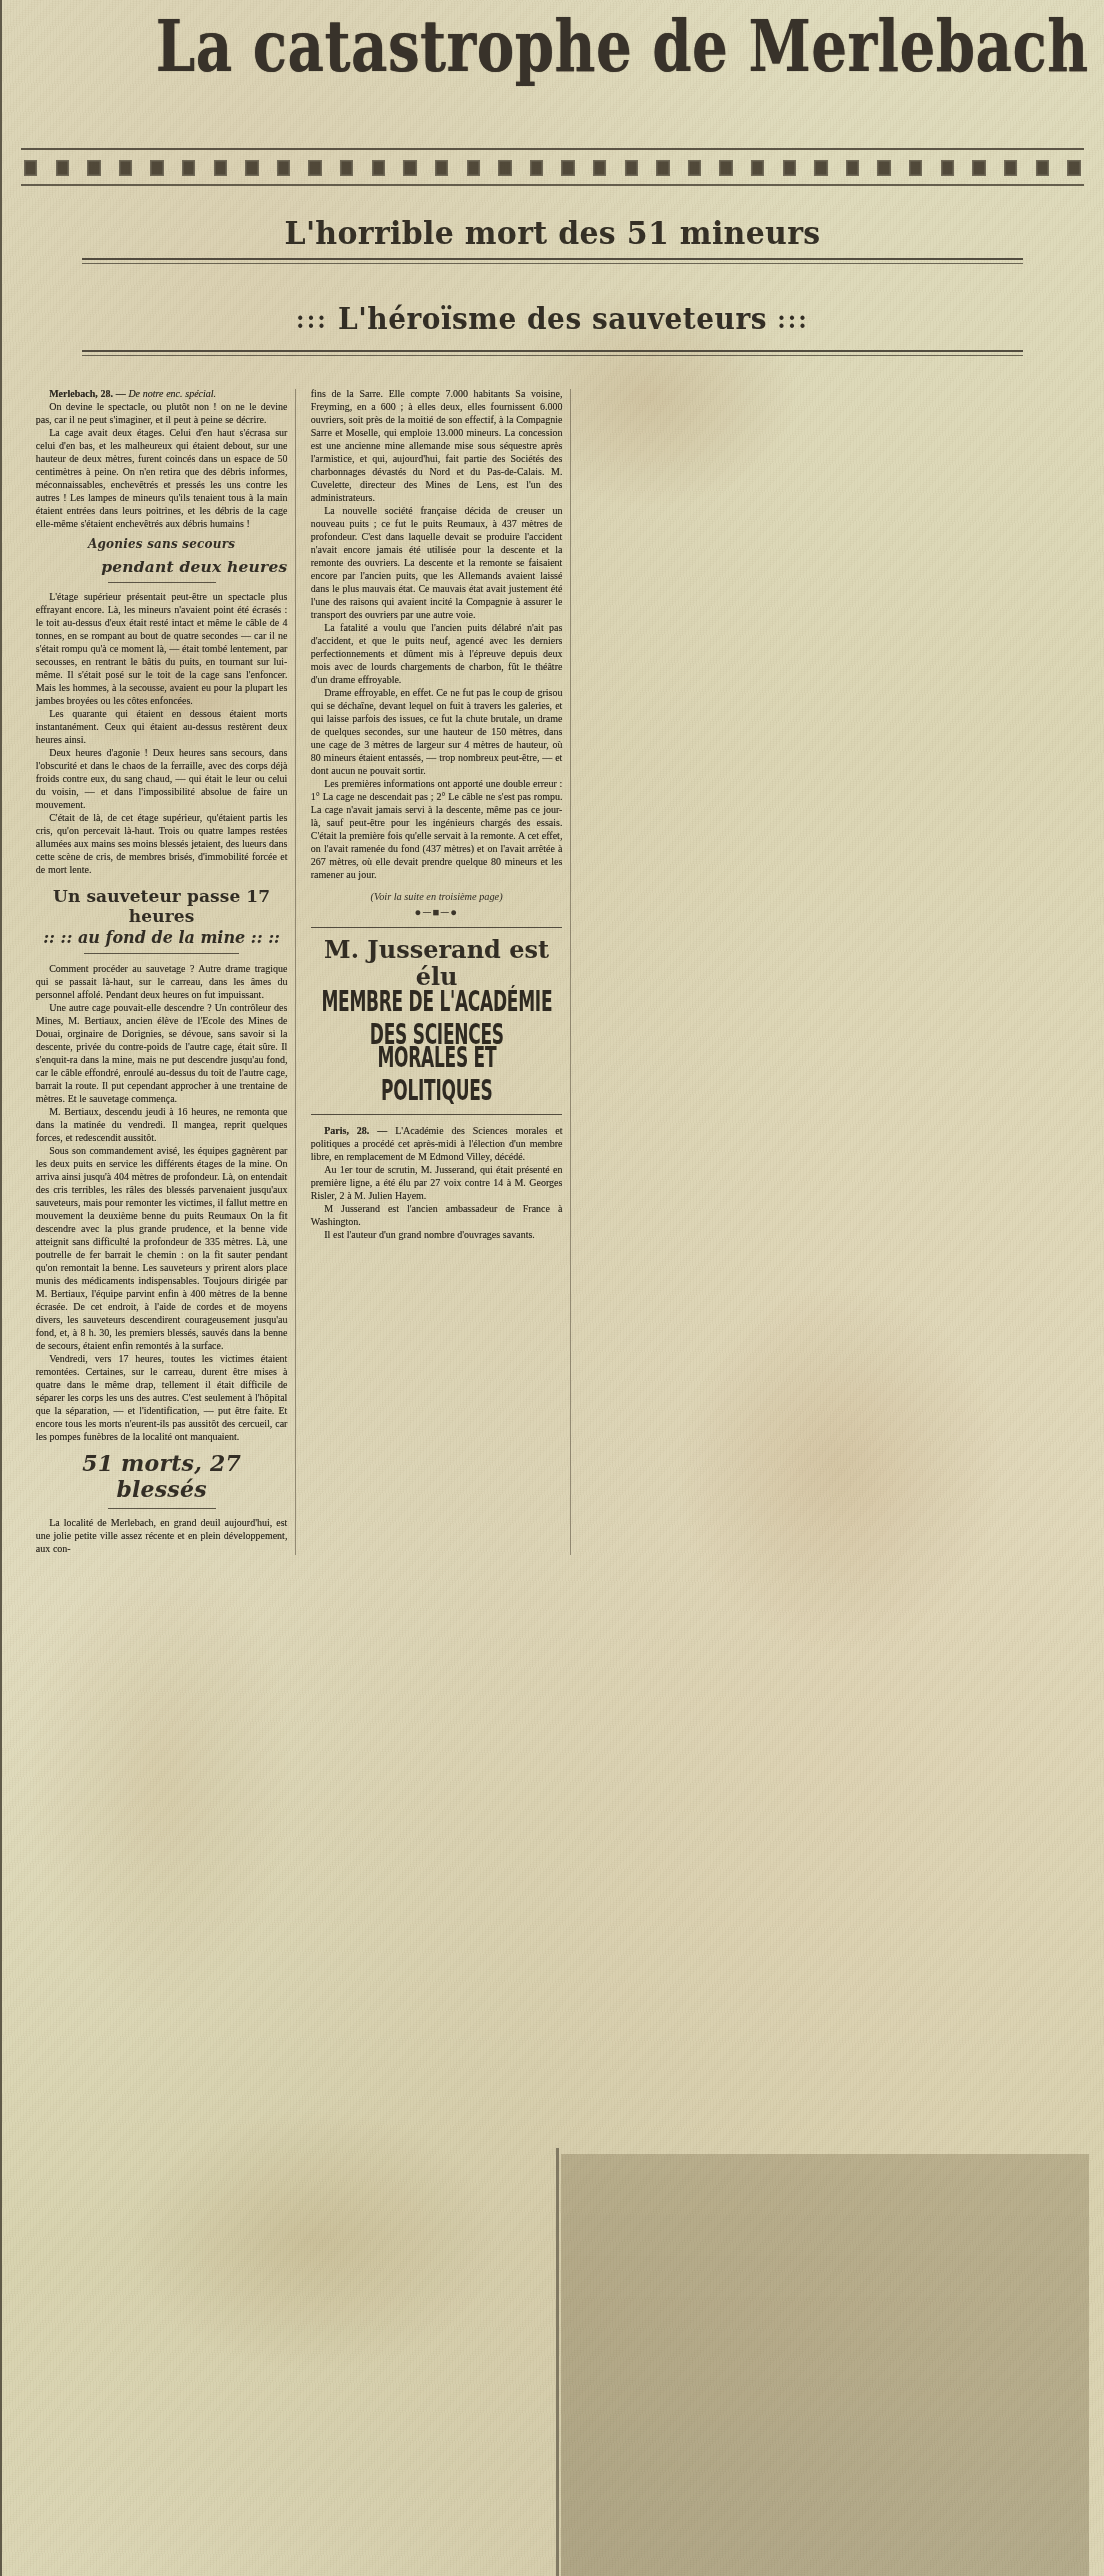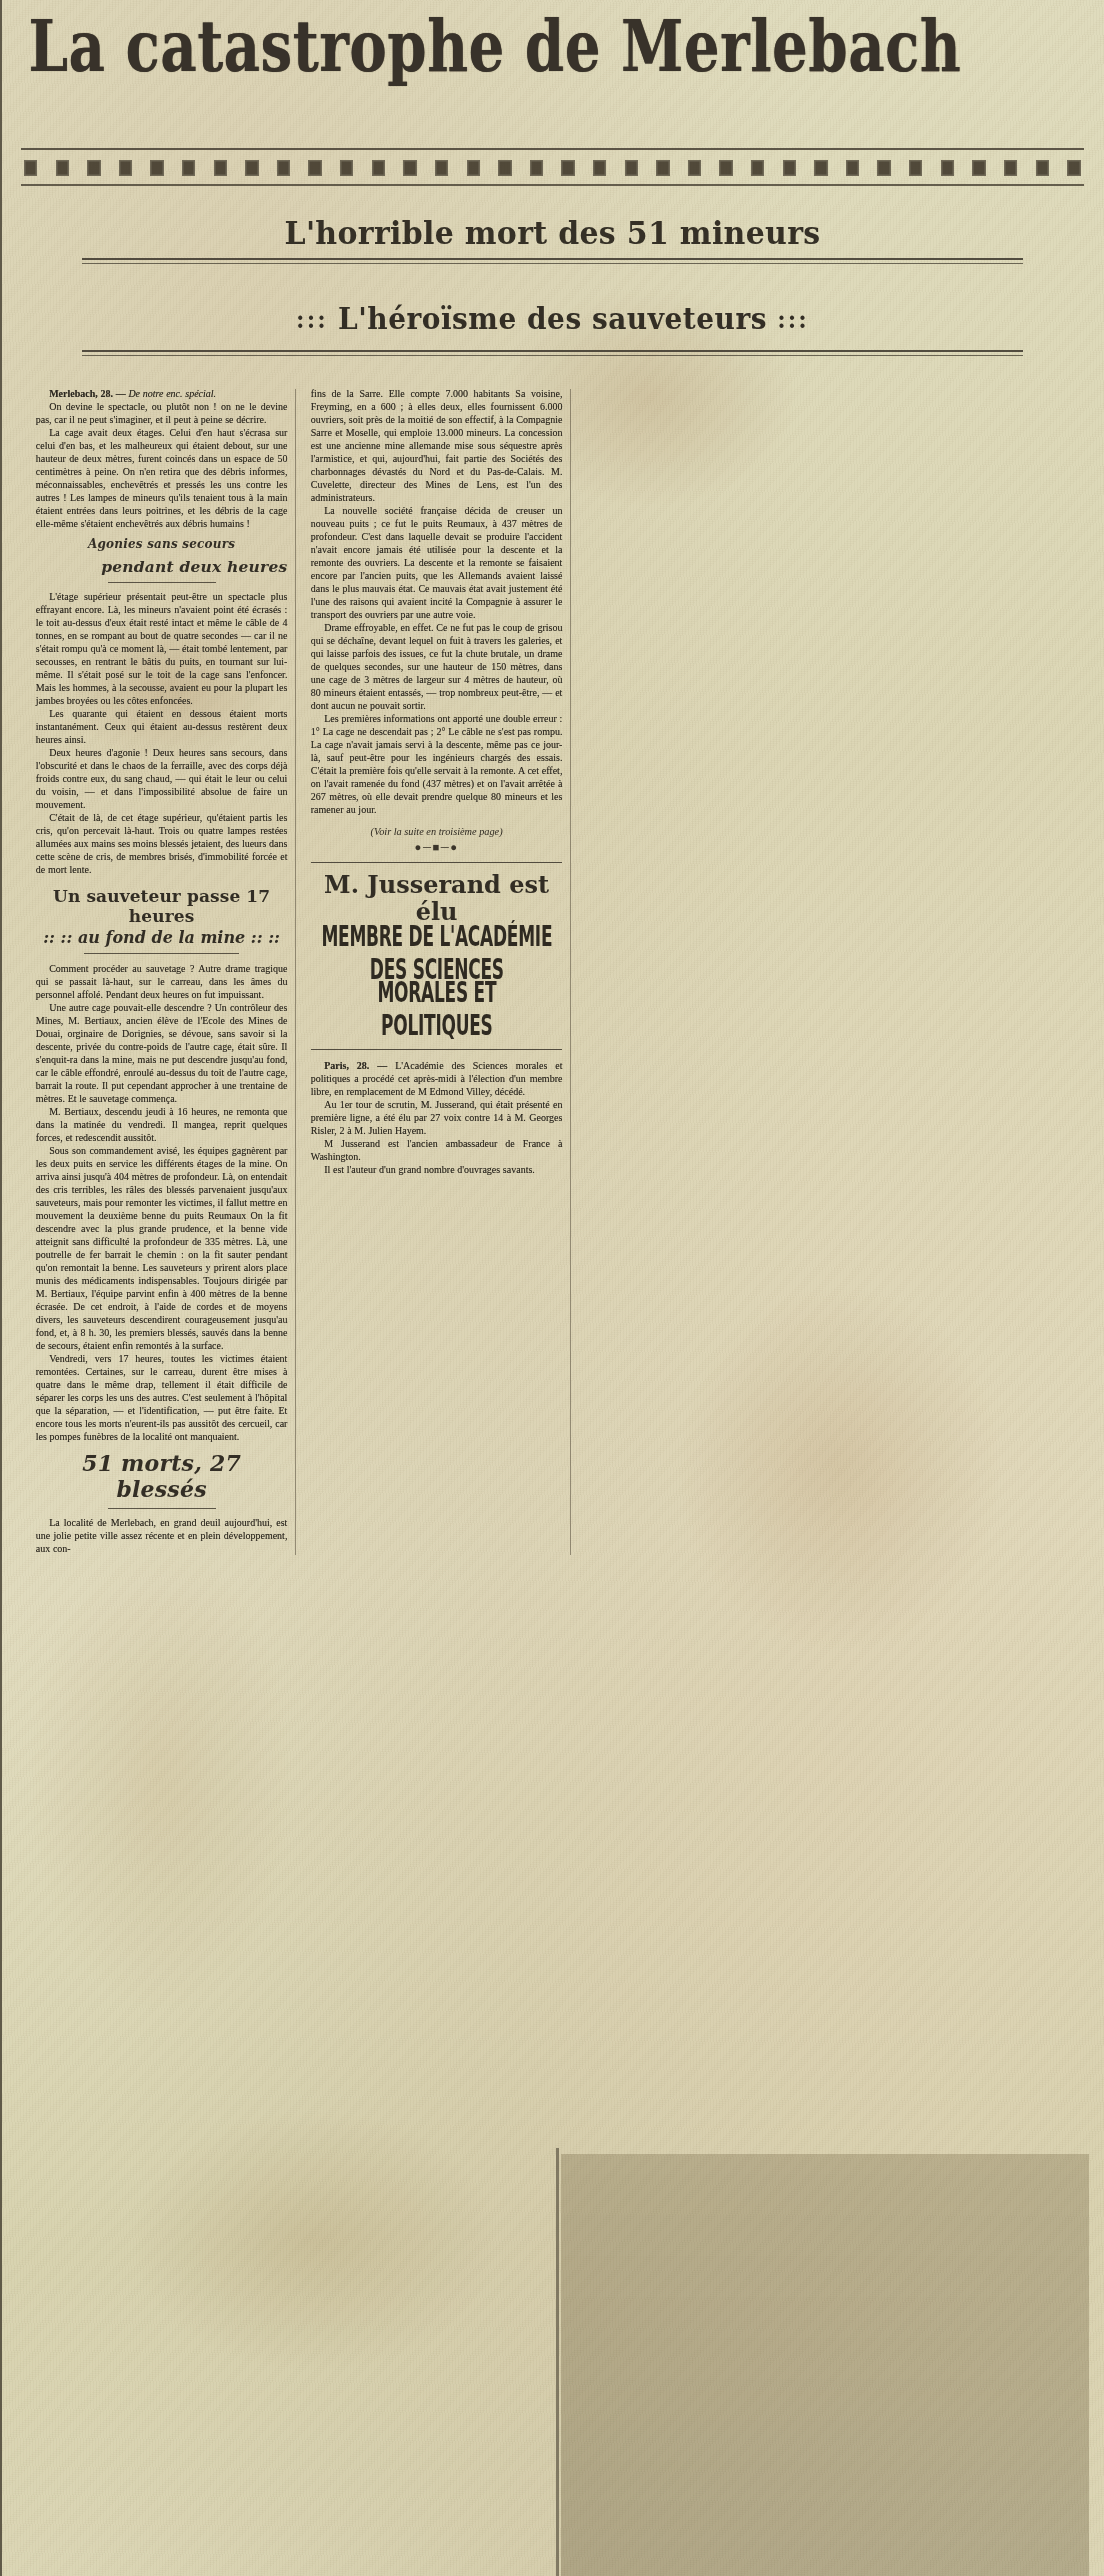--- a/index.html
+++ b/index.html
@@ -33,21 +33,21 @@
   .stain{position:absolute;pointer-events:none;border-radius:50%;mix-blend-mode:multiply;}
   .s1{left:62px;top:608px;width:216px;height:155px;background:radial-gradient(ellipse,rgba(198,166,140,.30),rgba(198,166,140,0) 70%);}
   .s2{left:505px;top:289px;width:289px;height:216px;background:radial-gradient(ellipse,rgba(200,168,140,.26),rgba(200,168,140,0) 72%);}
   .s3{left:134px;top:2112px;width:361px;height:258px;background:radial-gradient(ellipse,rgba(196,170,136,.22),rgba(196,170,136,0) 72%);}
   .s4{left:680px;top:1288px;width:319px;height:361px;background:radial-gradient(ellipse,rgba(205,175,145,.24),rgba(205,175,145,0) 72%);}
   .s5{left:31px;top:1546px;width:258px;height:464px;background:radial-gradient(ellipse,rgba(210,182,150,.18),rgba(210,182,150,0) 72%);}
   .frame-left{left:13.4px;top:20.6px;width:2.1px;height:2782px;background:#4a4436;opacity:.85;}
 
   
   .masthead{
-    position:absolute;left:12px;right:0;top:11.3px;text-align:left;
+    position:absolute;left:12px;right:0;top:11.3px;text-align:right;
   }
   .masthead-title{
     font-family:"DejaVu Serif", serif;
     font-weight:700;
     font-size:58px;
     line-height:1.02;
     letter-spacing:0.5px;
     color:#38322a;
     transform:scaleY(1.22) scaleX(.97);
     transform-origin:center top;
@@ -286,20 +286,21 @@
       <div class="hr-short"></div>
 
       <p class="body">La localité de Merlebach, en grand deuil aujourd'hui, est une jolie petite ville assez récente et en plein développement, aux con-</p>
     </div>
 
     <div class="col-div"></div>
 
     <div class="col">
       <p class="body noind">fins de la Sarre. Elle compte 7.000 habitants Sa voisine, Freyming, en a 600 ; à elles deux, elles fournissent 6.000 ouvriers, soit près de la moitié de son effectif, à la Compagnie Sarre et Moselle, qui emploie 13.000 mineurs. La concession est une ancienne mine allemande mise sous séquestre après l'armistice, et qui, aujourd'hui, fait partie des Sociétés des charbonnages dévastés du Nord et du Pas-de-Calais. M. Cuvelette, directeur des Mines de Lens, est l'un des administrateurs.</p>
       <p class="body">La nouvelle société française décida de creuser un nouveau puits ; ce fut le puits Reumaux, à 437 mètres de profondeur. C'est dans laquelle devait se produire l'accident n'avait encore jamais été utilisée pour la descente et la remonte des ouvriers. La descente et la remonte se faisaient encore par l'ancien puits, que les Allemands avaient laissé dans le plus mauvais état. Ce mauvais état avait justement été l'une des raisons qui avaient incité la Compagnie à assurer le transport des ouvriers par une autre voie.</p>
+      <p class="body">La fatalité a voulu que l'ancien puits délabré n'ait pas d'accident, et que le puits neuf, agencé avec les derniers perfectionnements et dûment mis à l'épreuve depuis deux mois avec de lourds chargements de charbon, fût le théâtre d'un drame effroyable.</p>
       <p class="body">Drame effroyable, en effet. Ce ne fut pas le coup de grisou qui se déchaîne, devant lequel on fuit à travers les galeries, et qui laisse parfois des issues, ce fut la chute brutale, un drame de quelques secondes, sur une hauteur de 150 mètres, dans une cage de 3 mètres de largeur sur 4 mètres de hauteur, où 80 mineurs étaient entassés, — trop nombreux peut-être, — et dont aucun ne pouvait sortir.</p>
       <p class="body">Les premières informations ont apporté une double erreur : 1° La cage ne descendait pas ; 2° Le câble ne s'est pas rompu. La cage n'avait jamais servi à la descente, même pas ce jour-là, sauf peut-être pour les ingénieurs chargés des essais. C'était la première fois qu'elle servait à la remonte. A cet effet, on l'avait ramenée du fond (437 mètres) et on l'avait arrêtée à 267 mètres, où elle devait prendre quelque 80 mineurs et les ramener au jour.</p>
 
       <div class="suite">(Voir la suite en troisième page)</div>
       <div class="orn">●─■─●</div>
 
       <div class="art2-rule-top"></div>
 
       <div class="art2-wrap">
         <div class="art2-h1">M. Jusserand est élu</div>

